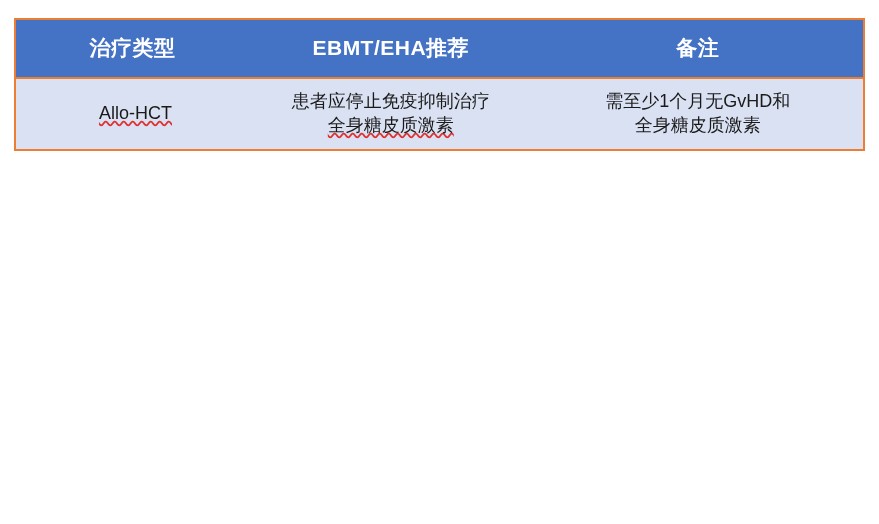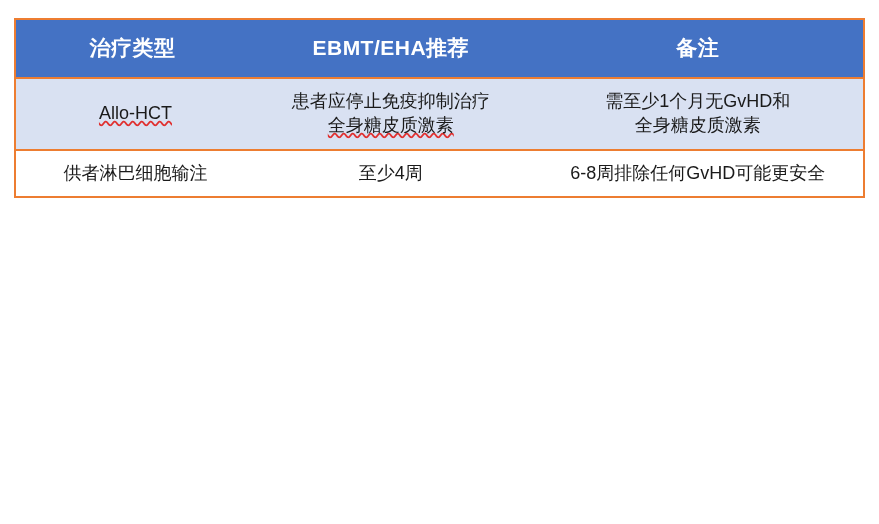--- a/index.html
+++ b/index.html
@@ -118,31 +118,20 @@
           <td class="col-rec">
             <span class="l2">患者应停止免疫抑制治疗</span>
             <span class="l2 spell">全身糖皮质激素</span>
           </td>
           <td class="col-note">
             <span class="l2">需至少1个月无GvHD和</span>
             <span class="l2">全身糖皮质激素</span>
           </td>
         </tr>
 
-        <tr class="plain">
-          <td class="col-type">
-            <span class="l2">供者淋巴细胞输注</span>
-          </td>
-          <td class="col-rec">
-            <span class="l2">至少4周</span>
-          </td>
-          <td class="col-note">
-            <span class="l2">6-8周排除任何GvHD可能更安全</span>
-          </td>
-        </tr>
 
 
 
 
 
       </tbody>
     </table>
   </div>
 </div>
 

